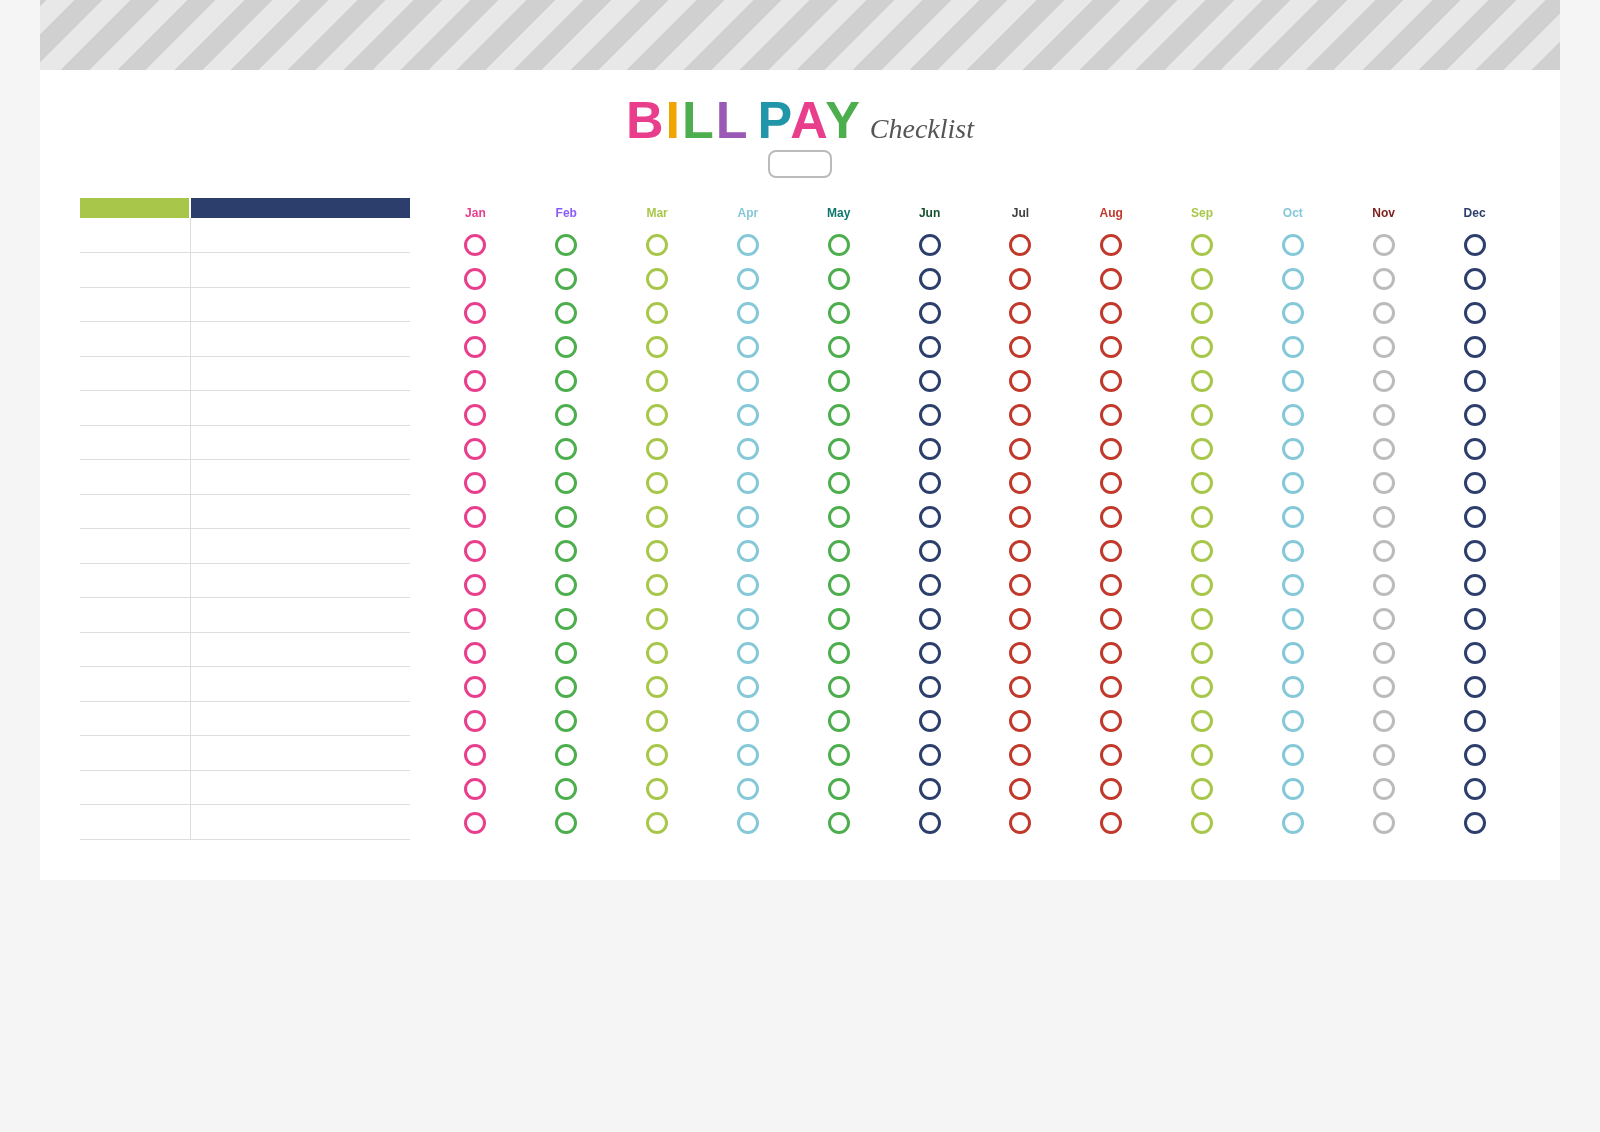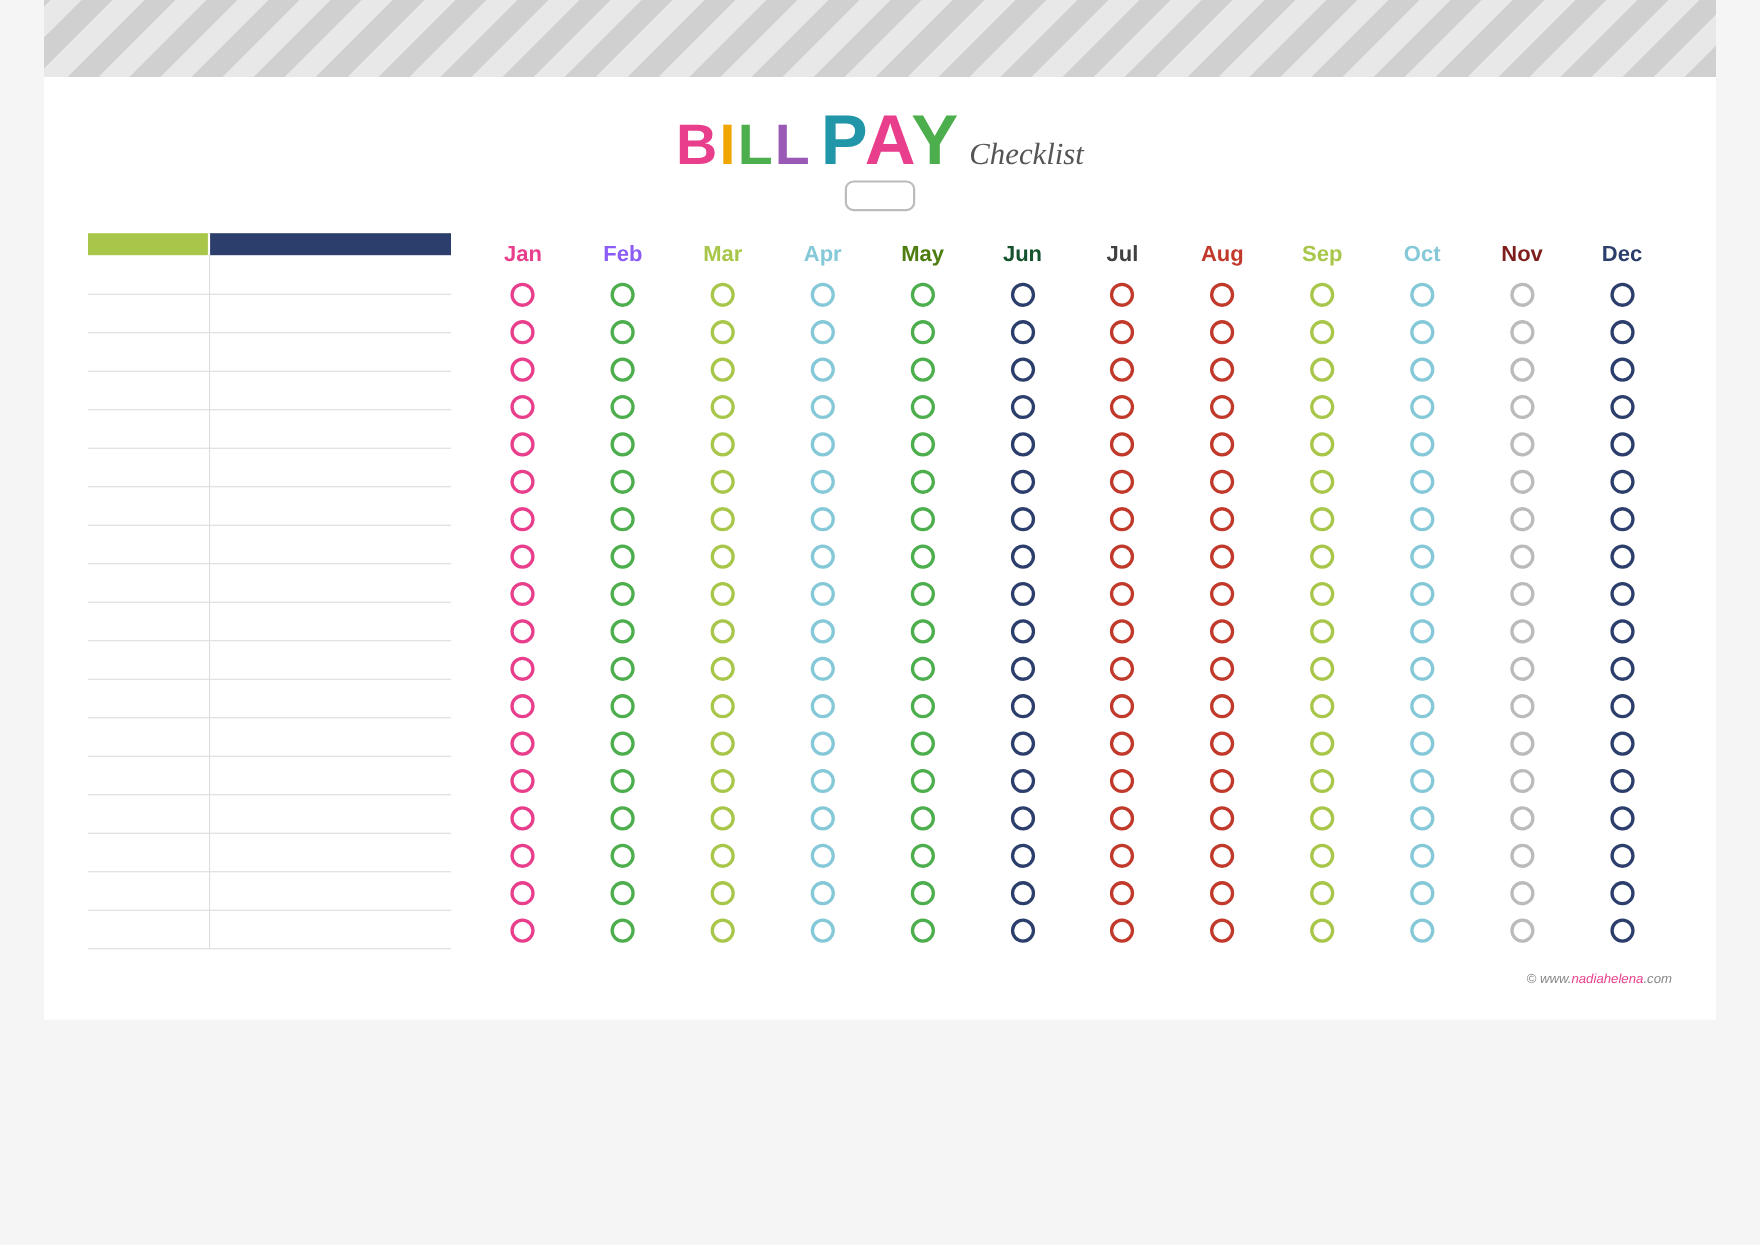--- a/index.html
+++ b/index.html
@@ -52,21 +52,21 @@
       font-family: Arial Black, Arial, sans-serif;
       letter-spacing: 2px;
     }
 
     .title-b { color: #e83e8c; }
     .title-i { color: #f0a500; }
     .title-l1 { color: #4cae4c; }
     .title-l2 { color: #9b59b6; }
 
     .title-pay {
-      font-size: 64px;
+      font-size: 52px;
       font-weight: 900;
       font-family: Arial Black, Arial, sans-serif;
       letter-spacing: 2px;
     }
     .title-p { color: #2196a8; }
     .title-a { color: #e83e8c; }
     .title-y { color: #4cae4c; }
 
     .title-checklist {
       font-size: 28px;
@@ -129,21 +129,21 @@
       border-right: 1px solid #ddd;
     }
 
     
     .right-table {
       border-collapse: collapse;
       flex: 1;
     }
 
     .right-table th {
-      font-size: 20px;
+      font-size: 12px;
       font-weight: bold;
       padding: 8px 0;
       text-align: center;
       width: 80px;
       margin-top: 24px;
     }
 
     .right-table td {
       text-align: center;
       padding: 2px 0;
@@ -159,21 +159,21 @@
       border-style: solid;
       background: transparent;
       vertical-align: middle;
     }
 
     
     .col-jan { color: #e83e8c; }
     .col-feb { color: #8b5cf6; }
     .col-mar { color: #a8c74a; }
     .col-apr { color: #85c8d8; }
-    .col-may { color: #4d7c0f; }
+    .col-may { color: #0f766e; }
     .col-jun { color: #14532d; }
     .col-jul { color: #404040; }
     .col-aug { color: #c0392b; }
     .col-sep { color: #a8c74a; }
     .col-oct { color: #85c8d8; }
     .col-nov { color: #7f1d1d; }
     .col-dec { color: #2c3e6b; }
 
     
     .circ-jan { border-color: #e83e8c; }
@@ -576,16 +576,13 @@
             <td><span class="circle circ-sep"></span></td>
             <td><span class="circle circ-oct"></span></td>
             <td><span class="circle circ-nov"></span></td>
             <td><span class="circle circ-dec"></span></td>
           </tr>
         </tbody>
     </table>
 
   </div>
 
-  <div class="footer-credit">
-    © www.<span>nadiahelena</span>.com
-  </div>
 </div>
 
 </body></html>

